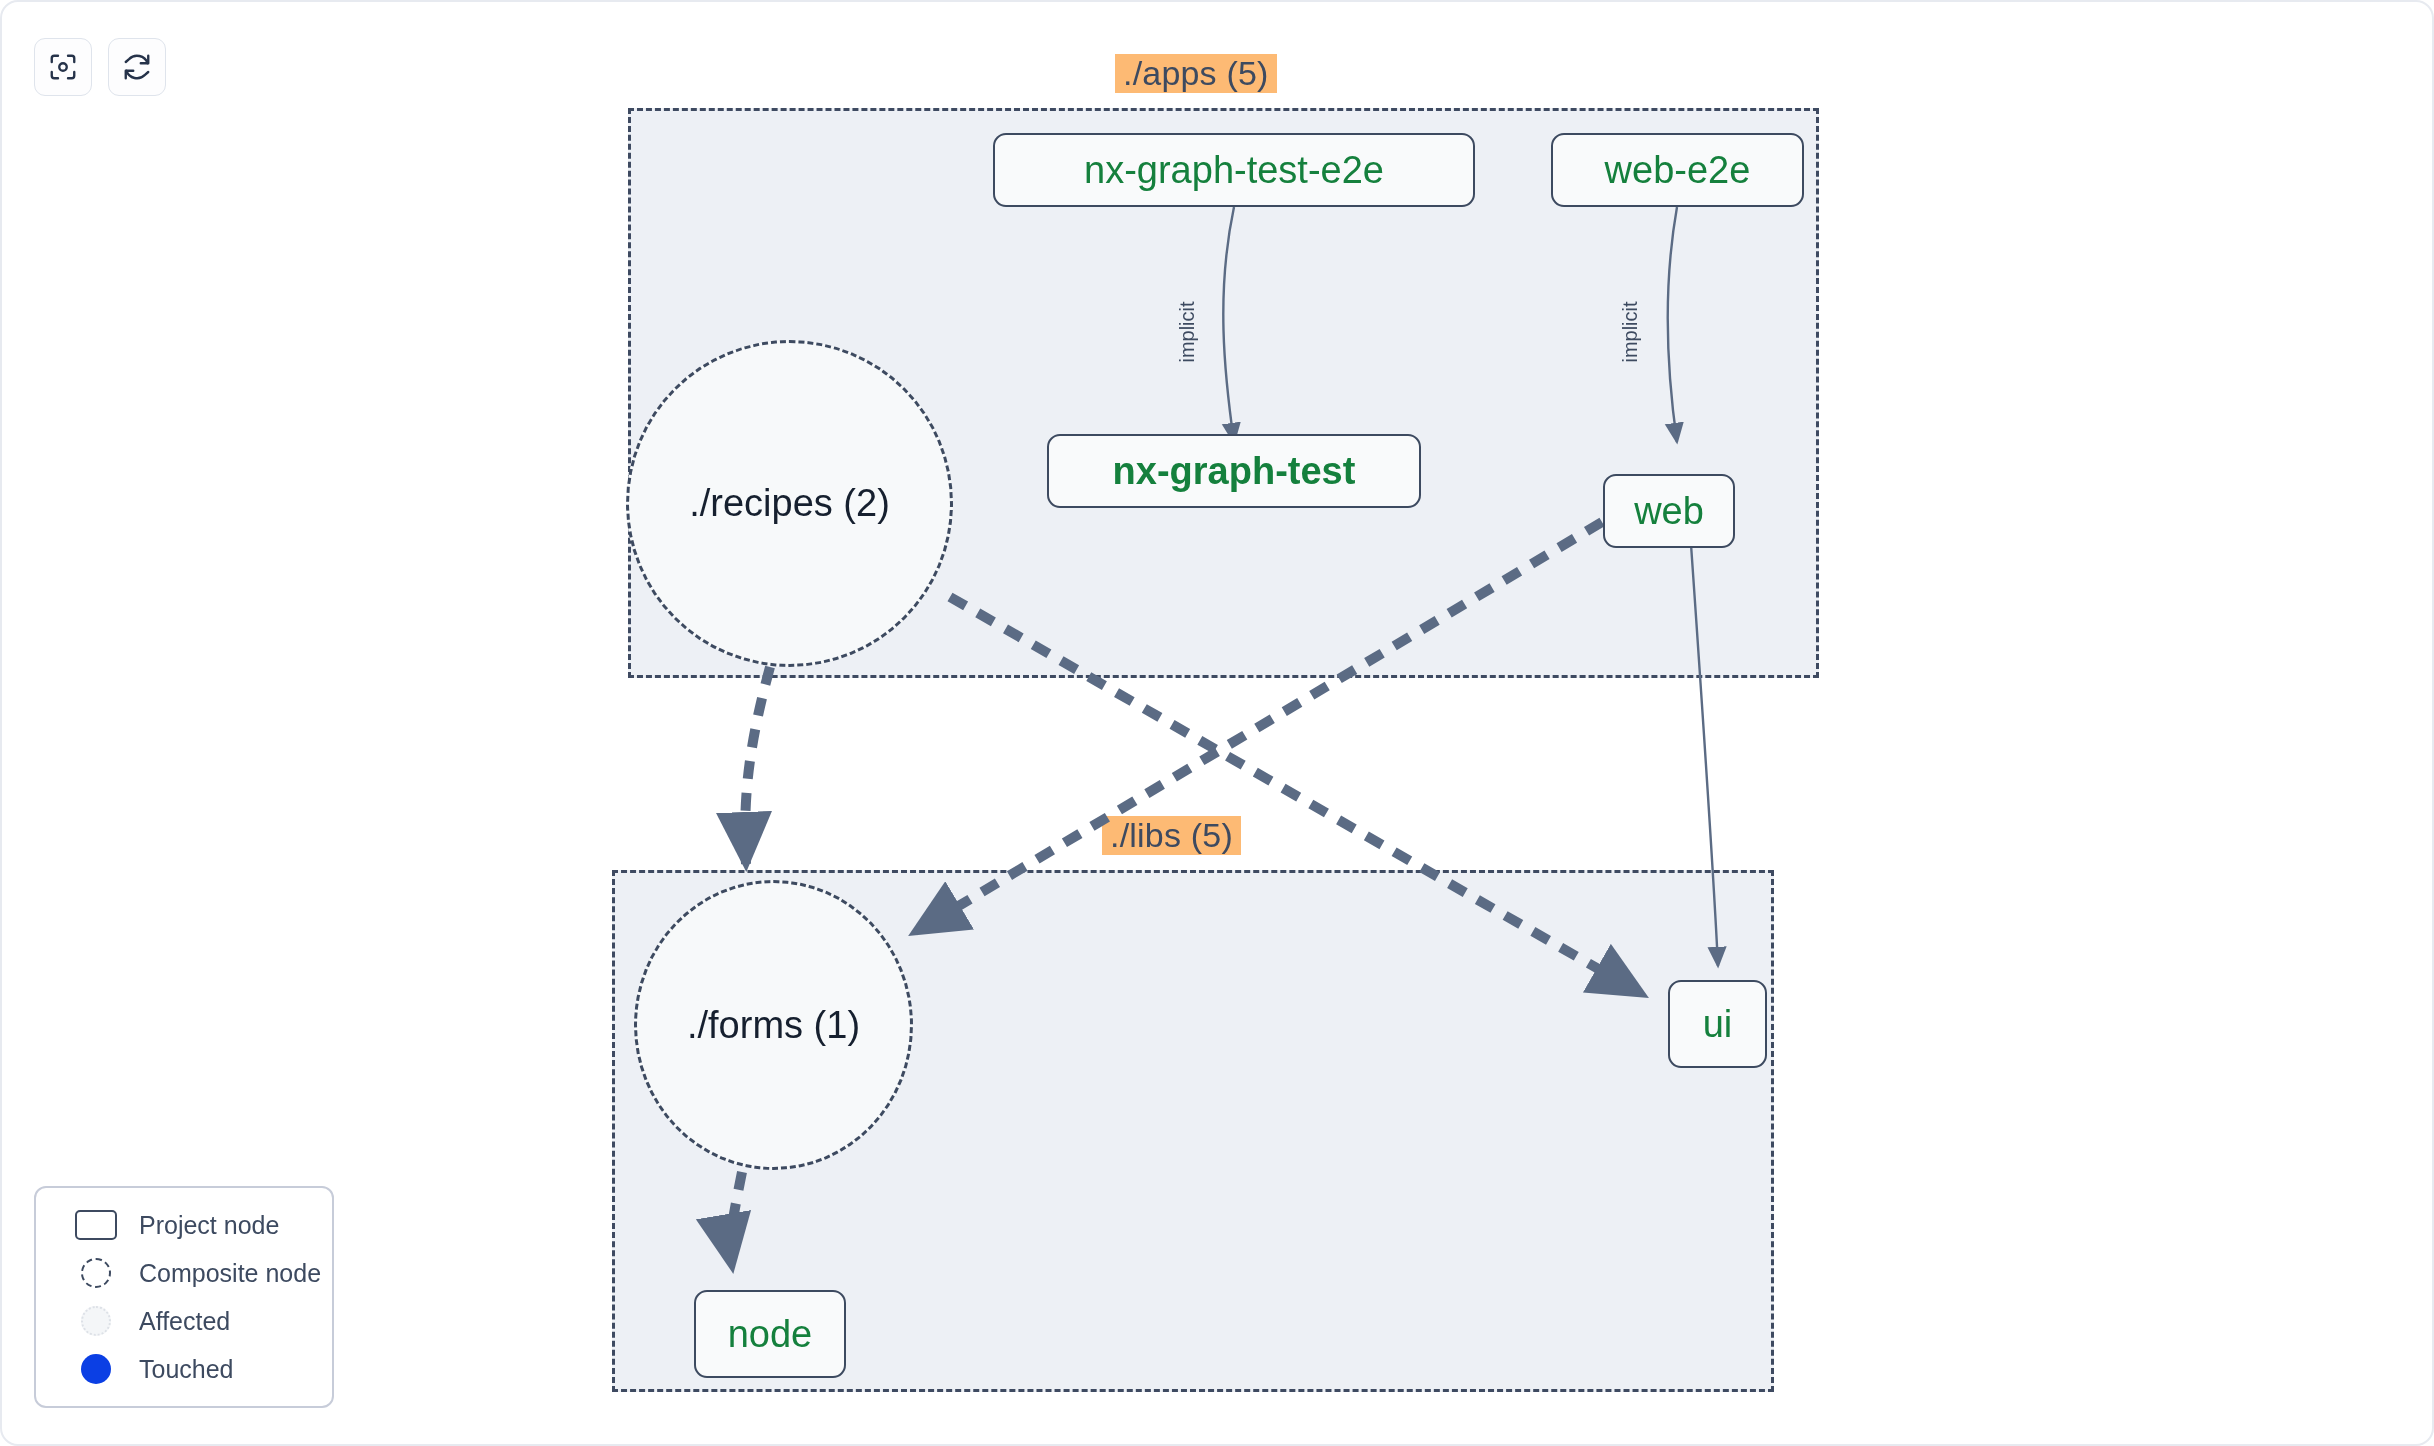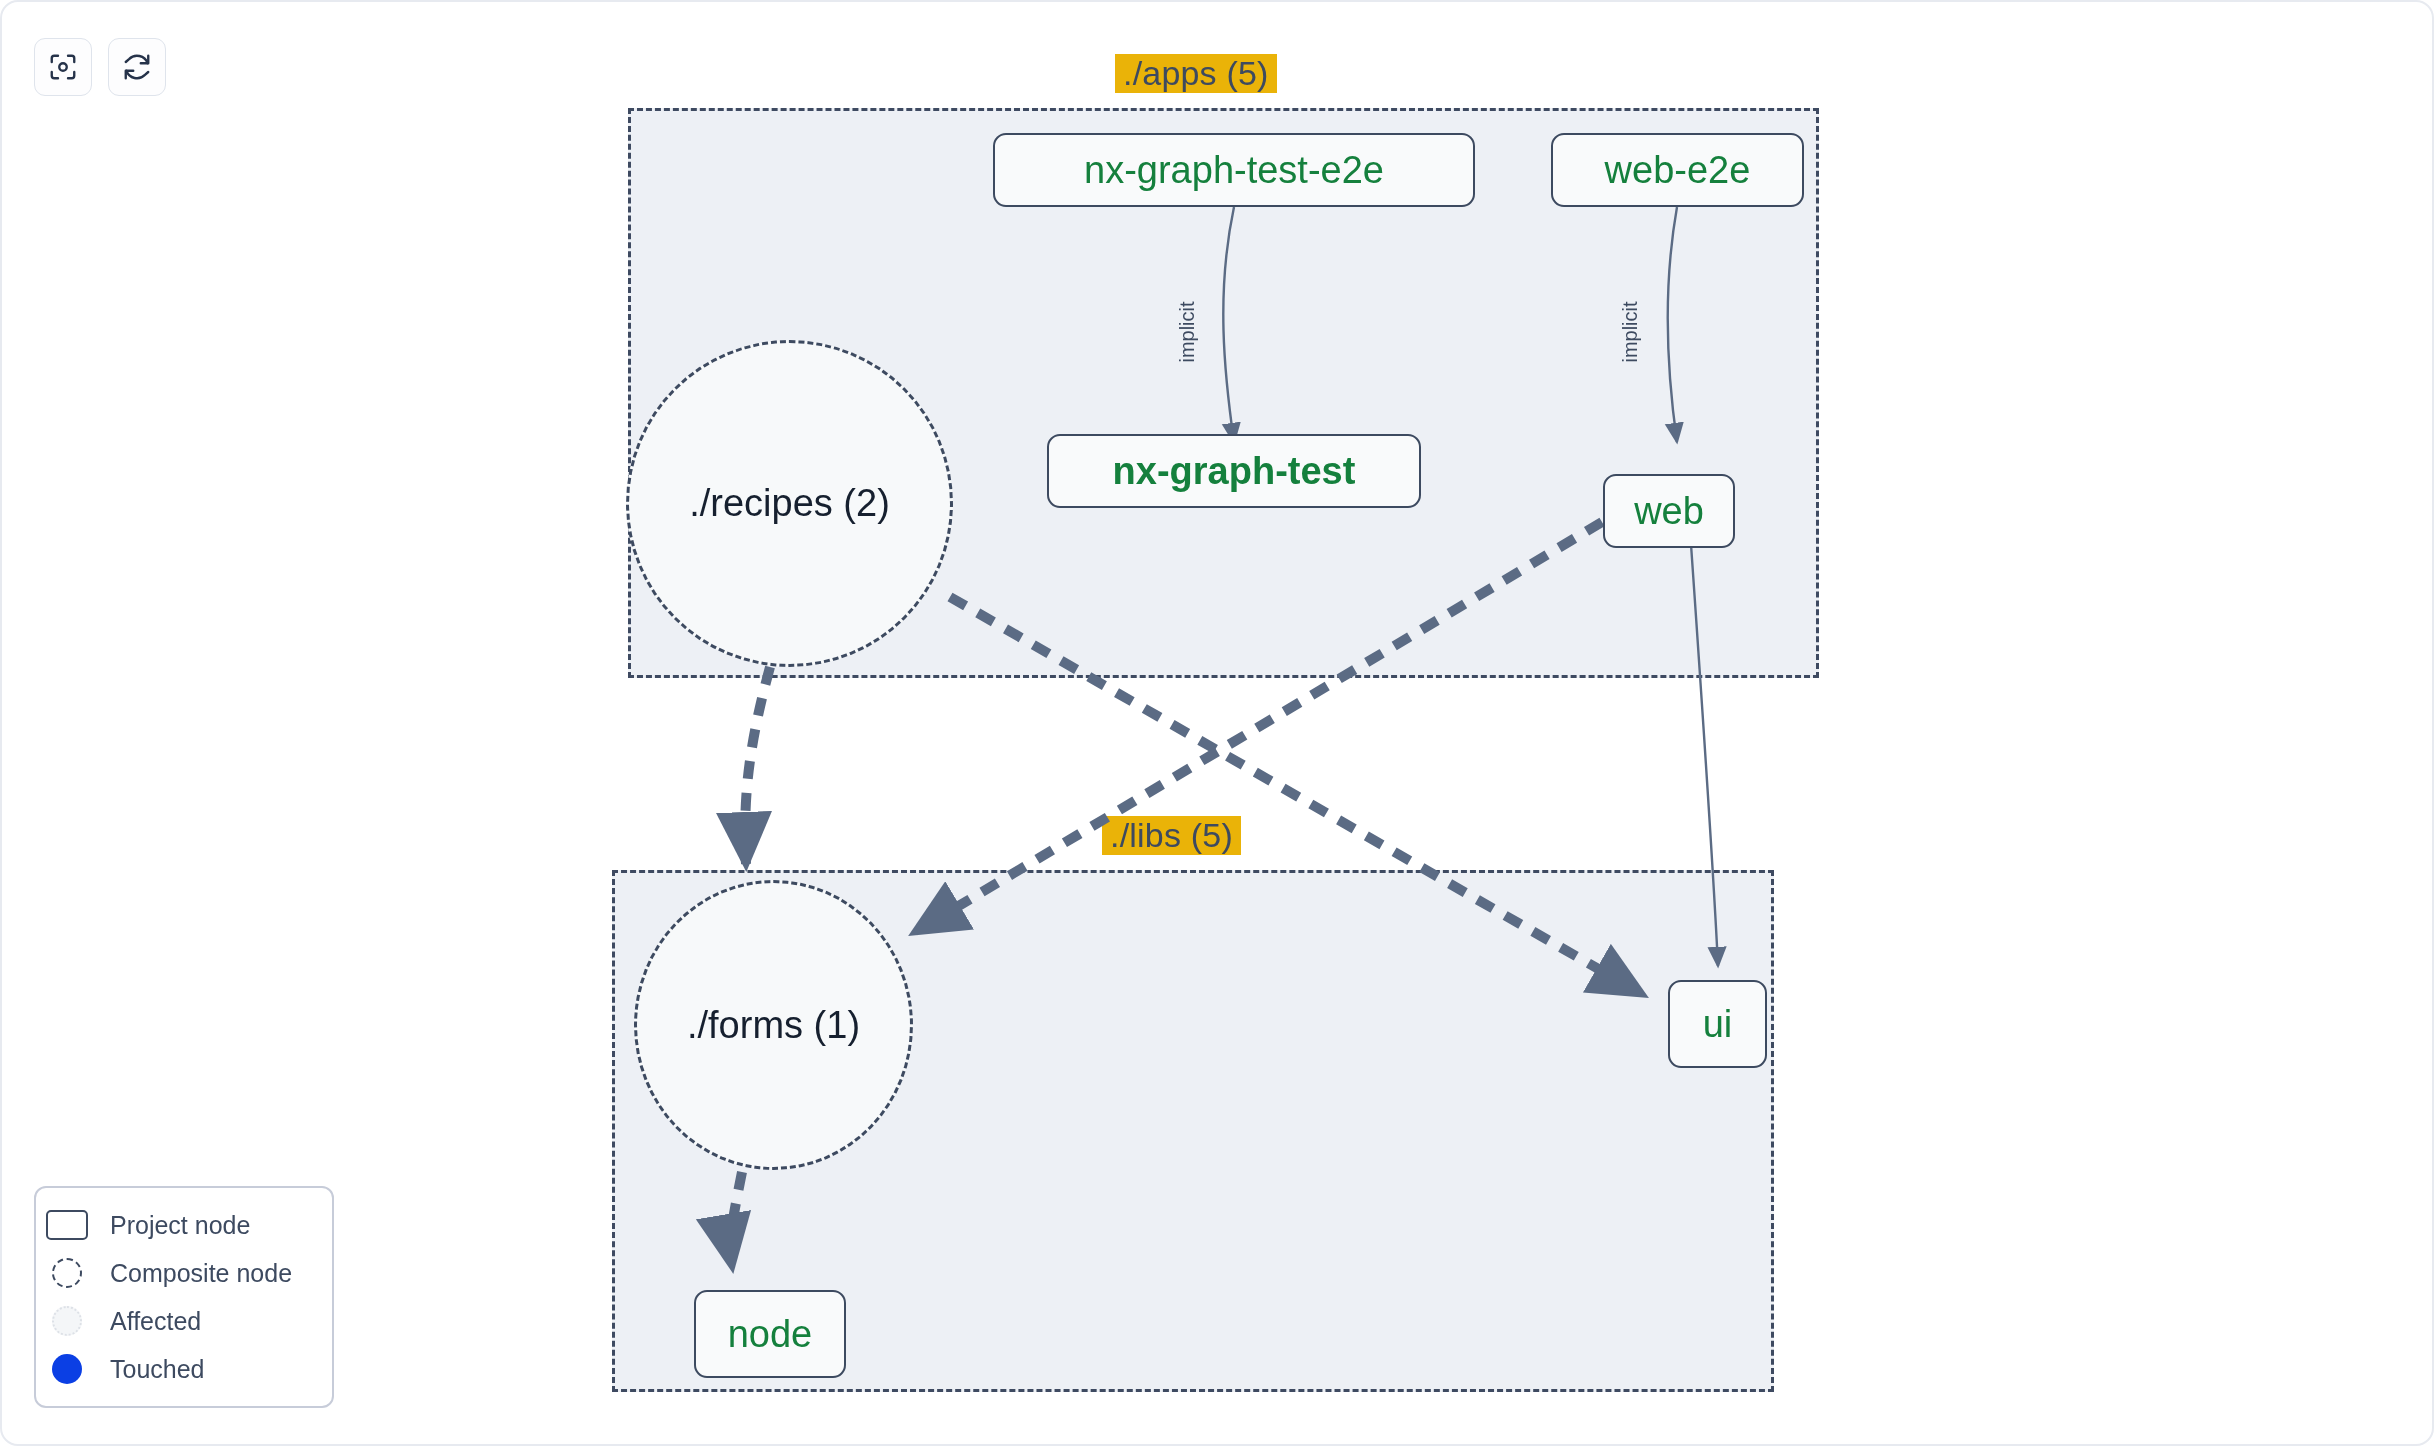--- a/index.html
+++ b/index.html
@@ -56,21 +56,21 @@
     background: #edf0f5;
     border: 3.5px dashed #3e4a61;
     z-index: 5;
   }
   .group-title {
     position: absolute;
     color: #3d4a60;
     font-size: 34px;
     letter-spacing: 0.2px;
     white-space: nowrap;
-    background: #eab308;
+    background: #fdba74;
     padding: 0 8px;
     z-index: 6;
   }
 
   
   .node {
     position: absolute;
     background: #f9fafb;
     border: 2px solid #3d4a60;
     border-radius: 13px;
@@ -112,21 +112,21 @@
   }
 
   
   .legend {
     position: absolute;
     left: 32px; bottom: 36px;
     width: 300px;
     background: #ffffff;
     border: 2px solid #c7ccd9;
     border-radius: 12px;
-    padding: 20px 10px;
+    padding: 20px 39px;
     z-index: 40;
     display: flex;
     flex-direction: column;
     gap: 14px;
   }
   .legend-row {
     display: flex;
     align-items: center;
     gap: 22px;
     height: 34px;

